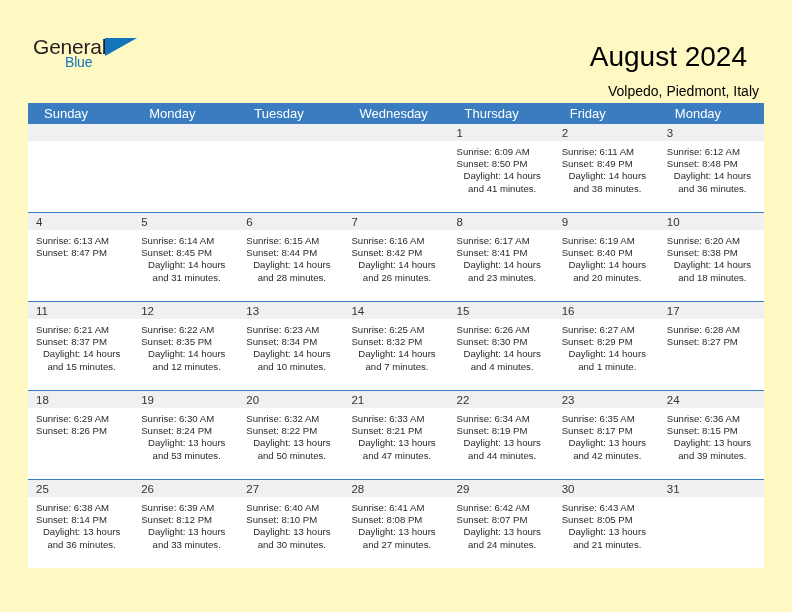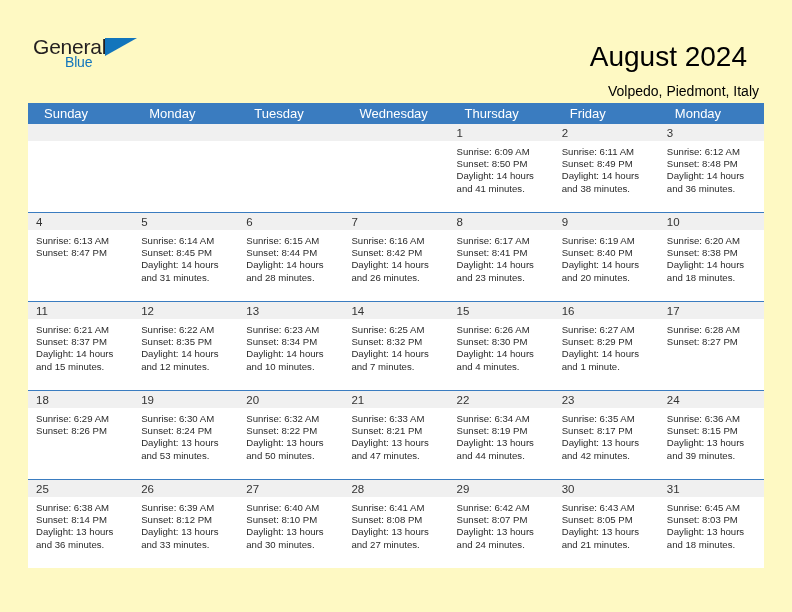--- a/index.html
+++ b/index.html
@@ -118,21 +118,21 @@
     line-height: 18px;
     display: block;
   }
   .info {
     padding: 4px 6px 0 8px;
     font-size: 9.6px;
     color: #2b2b2b;
     line-height: 12.2px;
   }
   .info div { white-space: nowrap; }
-  .info div.wrap { white-space: normal; }
+  .info div.wrap { white-space: normal; text-align: center; }
   .cell.empty .daterow { background: #f0f0f0; }
 </style>
 </head>
 <body>
 
 <div class="page">
 
   <div class="top-bar">
     <div class="logo">
       <span class="logo-general">General</span>
@@ -479,23 +479,18 @@
             <div class="info">
               <div>Sunrise: 6:43 AM</div>
               <div>Sunset: 8:05 PM</div>
               <div class="wrap">Daylight: 13 hours and 21 minutes.</div>
             </div>
           </div>
           <div class="cell">
             <div class="daterow">
               <span class="daynum">31</span>
             </div>
-            <div class="info">
-              <div>Sunrise: 6:45 AM</div>
-              <div>Sunset: 8:03 PM</div>
-              <div class="wrap">Daylight: 13 hours and 18 minutes.</div>
-            </div>
           </div>
         </div>
       </div>
   </div>
 
 </div>
 
 </body></html>

